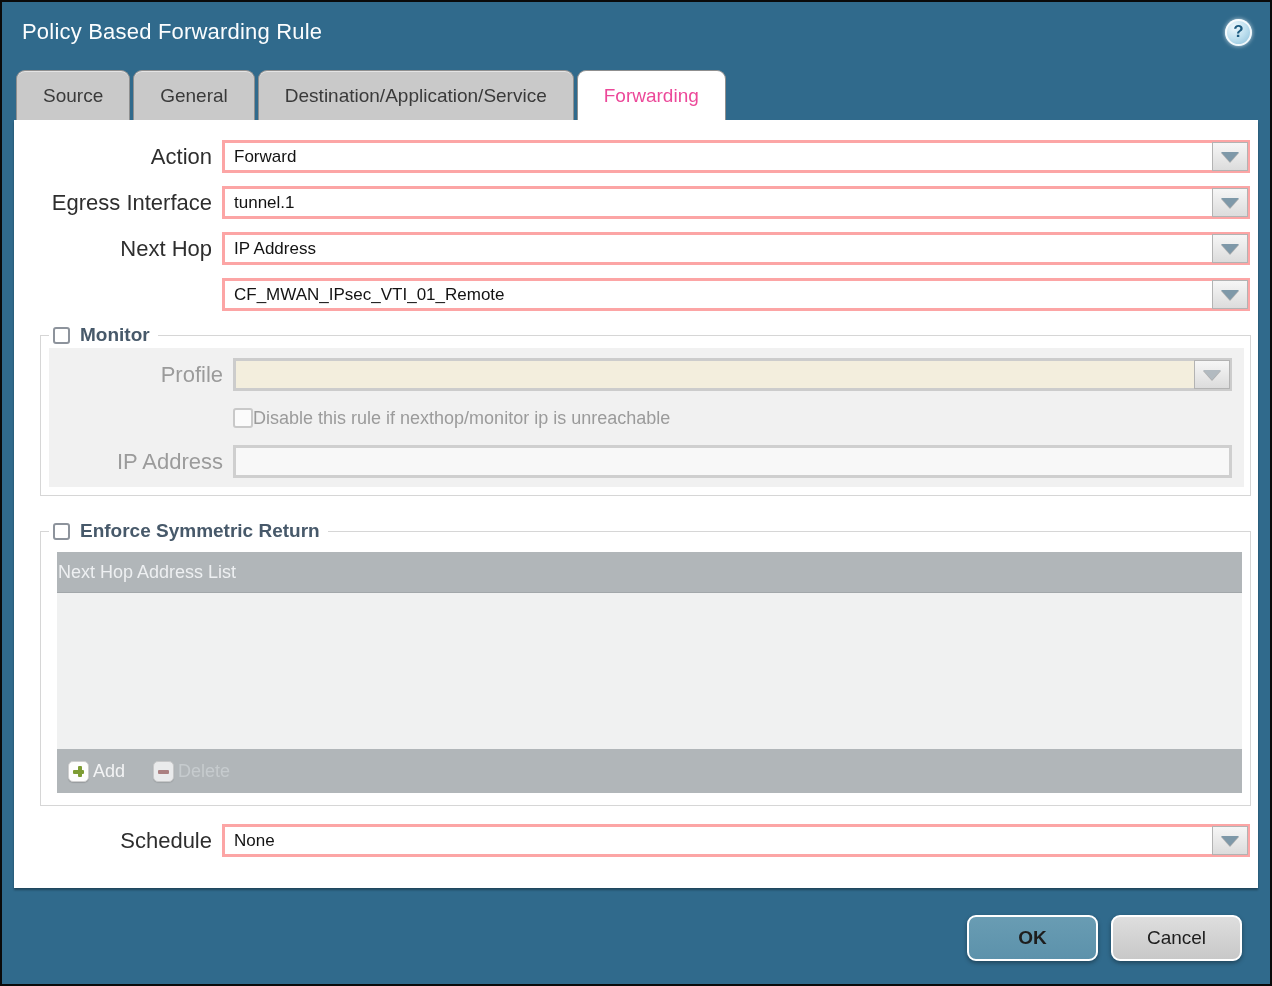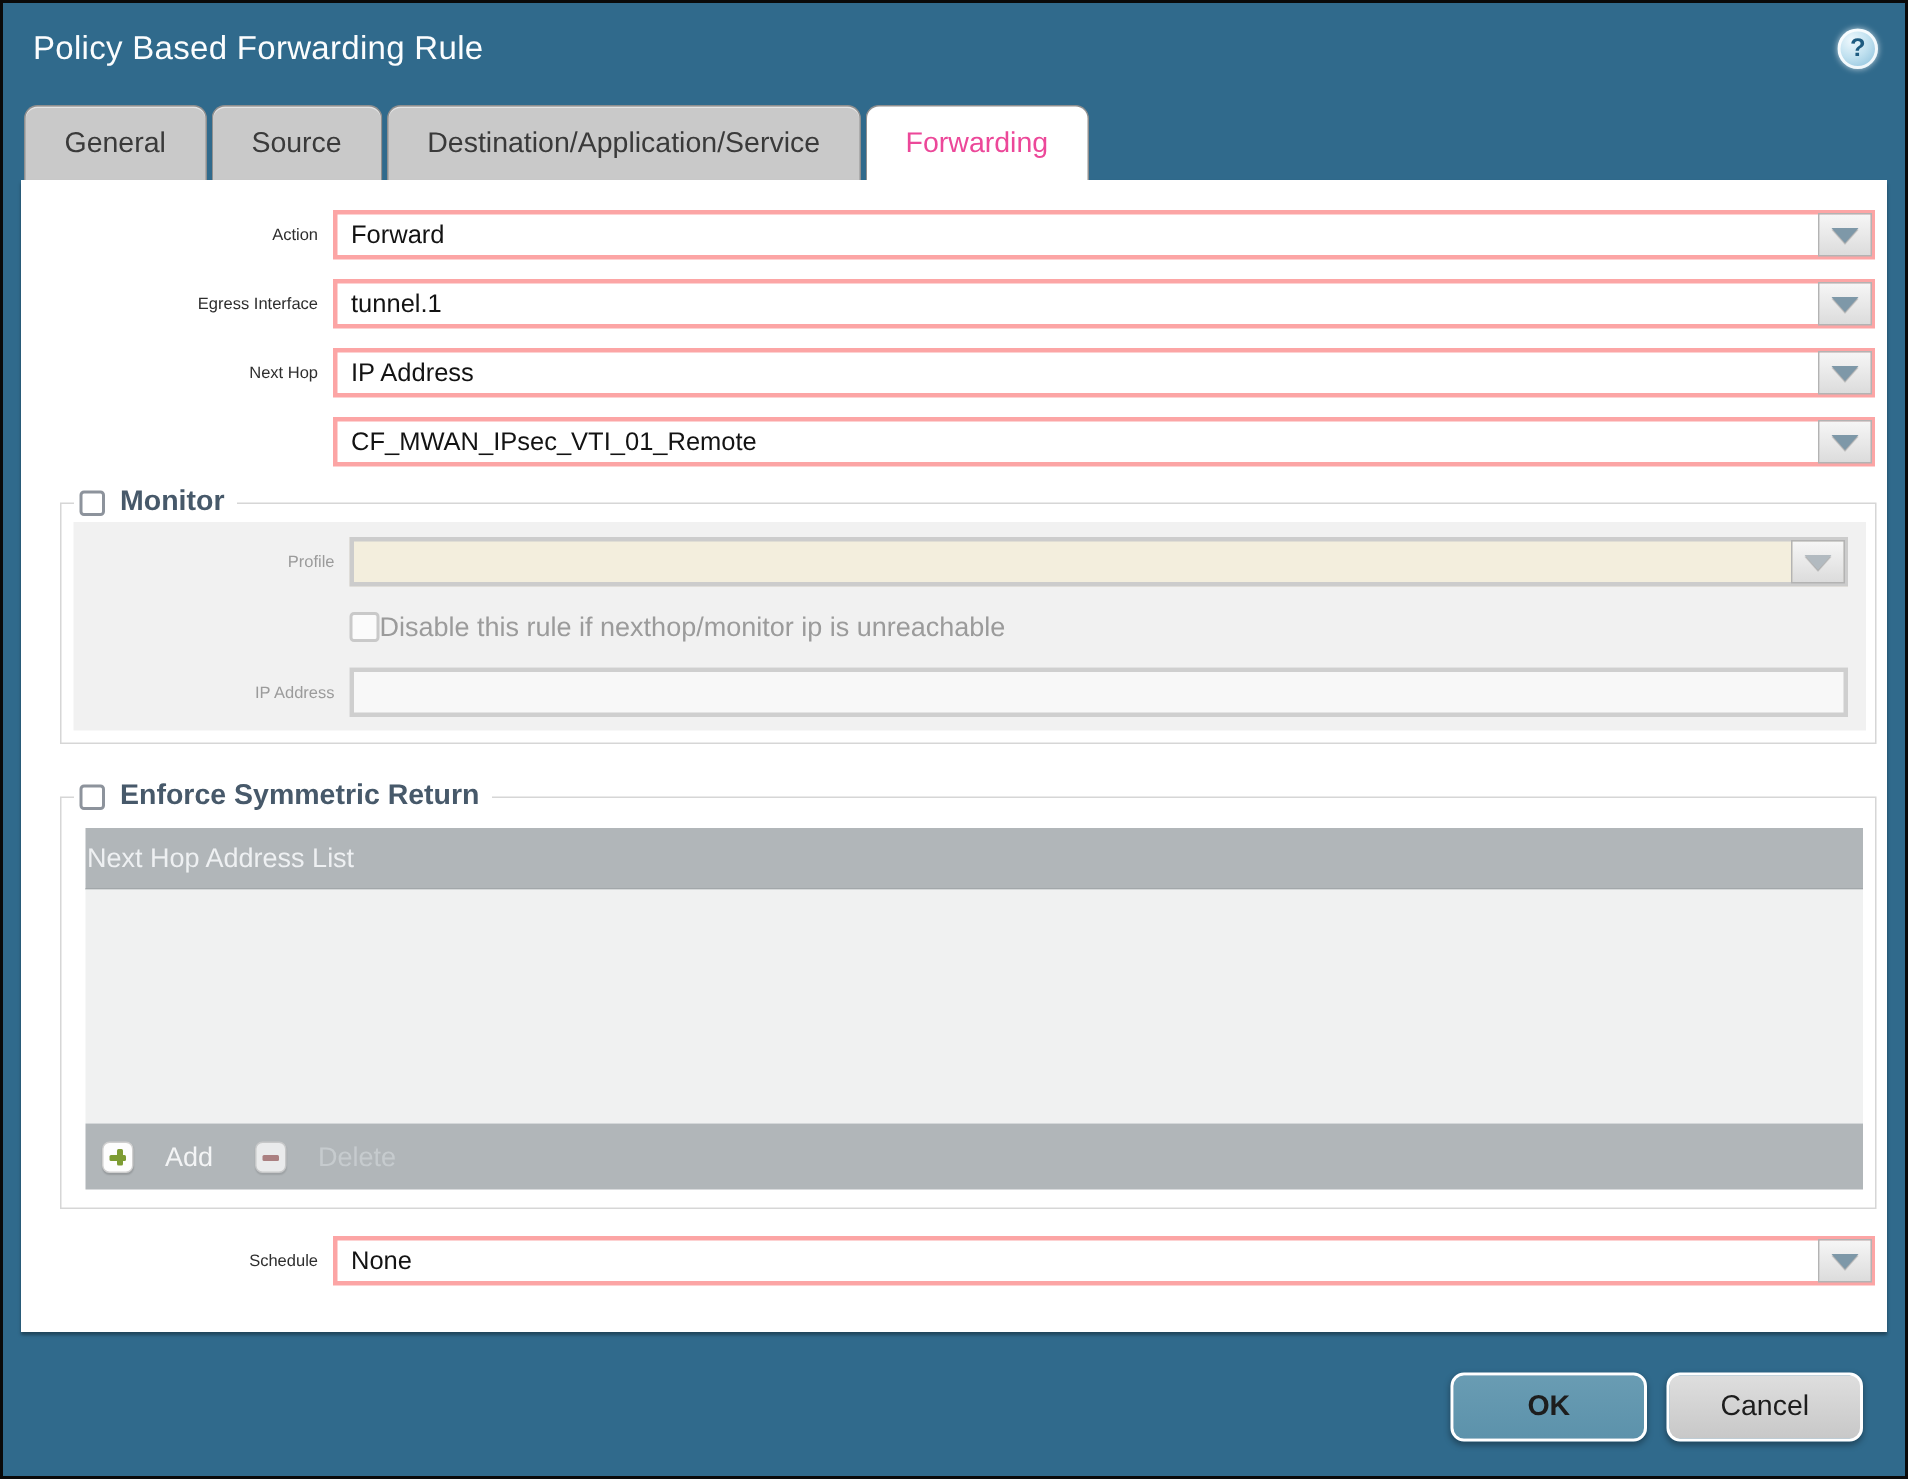--- a/index.html
+++ b/index.html
@@ -26,21 +26,21 @@
     padding:0 26px;margin-right:3px;font-size:19px;color:#3a3a3a;
     box-shadow:inset 0 1px 0 rgba(255,255,255,.5);cursor:pointer;white-space:nowrap;
   }
   .tab.active{background:#ffffff;color:#ec4899;box-shadow:none;position:relative;z-index:2;}
   
   .panel{
     background:#fff;margin:0 12px;height:768px;padding-top:20px;position:relative;
     box-shadow:0 2px 2px rgba(0,0,0,.35);
   }
   .row{display:flex;align-items:center;height:33px;margin-bottom:13px;}
-  .row-label{width:198px;text-align:right;font-size:11px;color:#2e2e2e;flex:none;padding-left:32px;}
+  .row-label{width:198px;text-align:right;font-size:22px;color:#2e2e2e;flex:none;padding-left:32px;}
   .field{
     flex:1;margin-left:10px;margin-right:8px;height:33px;position:relative;
     border:3px solid #fca5a5;background:#fff;display:flex;align-items:center;
     font-size:17px;color:#131313;padding:0 40px 0 9px;cursor:pointer;
   }
   .dd-btn{
     position:absolute;right:-1px;top:-1px;bottom:-1px;width:36px;
     background:linear-gradient(#f6f6f6,#dcdcdc);border:1px solid #b3b3b3;
     display:flex;align-items:center;justify-content:center;cursor:pointer;
   }
@@ -58,21 +58,21 @@
   .field.disabled-input{background:#f8f8f8;border-color:#cfcfcf;cursor:default;}
   .monitor-panel .field{margin-right:6px;}
   .disable-row{display:flex;align-items:center;margin:14px 0 14px 184px;height:26px;}
   .disable-row .disable-label{font-size:18px;color:#9b9b9b;}
   
   fieldset.enforce{margin-top:24px;padding-bottom:10px;}
   .nh-table{margin:8px 2px 2px 8px;}
   .nh-header{height:41px;background:#b1b6b9;border-bottom:1px solid #a2a7aa;display:flex;align-items:center;padding-left:1px;font-size:18px;color:#eef0f2;}
   .nh-body{height:156px;background:#f0f1f1;}
   .nh-footer{height:44px;background:#b1b6b9;display:flex;align-items:center;gap:28px;padding-left:11px;}
-  .tbl-btn{display:flex;align-items:center;gap:21px;font-size:18px;cursor:pointer;}
+  .tbl-btn{display:flex;align-items:center;gap:4px;font-size:18px;cursor:pointer;}
   .tbl-btn .lbl-add{color:#f3f4f5;}
   .tbl-btn .lbl-del{color:#c6cbce;}
   .sq-icon{width:21px;height:21px;background:#fdfdfd;border:1px solid #cfcfcf;border-radius:5px;position:relative;flex:none;box-shadow:0 1px 1px rgba(0,0,0,.15);}
   .sq-icon::before{content:"";position:absolute;left:4px;right:4px;top:8.5px;height:4px;border-radius:1px;}
   .plus::before{background:#7d9c33;}
   .plus::after{content:"";position:absolute;top:4px;bottom:4px;left:8.5px;width:4px;background:#7d9c33;border-radius:1px;}
   .minus{opacity:.75;}
   .minus::before{background:#a96f6f;}
   
   .footer{display:flex;justify-content:flex-end;gap:13px;margin:27px 28px 0 0;}
@@ -90,22 +90,22 @@
 <div class="screen">
 
   <div class="title-bar">
     <div class="title">Policy Based Forwarding Rule</div>
     <div class="help-icon">
       <span>?</span>
     </div>
   </div>
 
   <div class="tabs">
+    <div class="tab">Source</div>
     <div class="tab">General</div>
-    <div class="tab">Source</div>
     <div class="tab">Destination/Application/Service</div>
     <div class="tab active">Forwarding</div>
   </div>
 
   <div class="panel">
 
     <div class="row">
       <div class="row-label">Action</div>
       <div class="field">
         <span>Forward</span>

